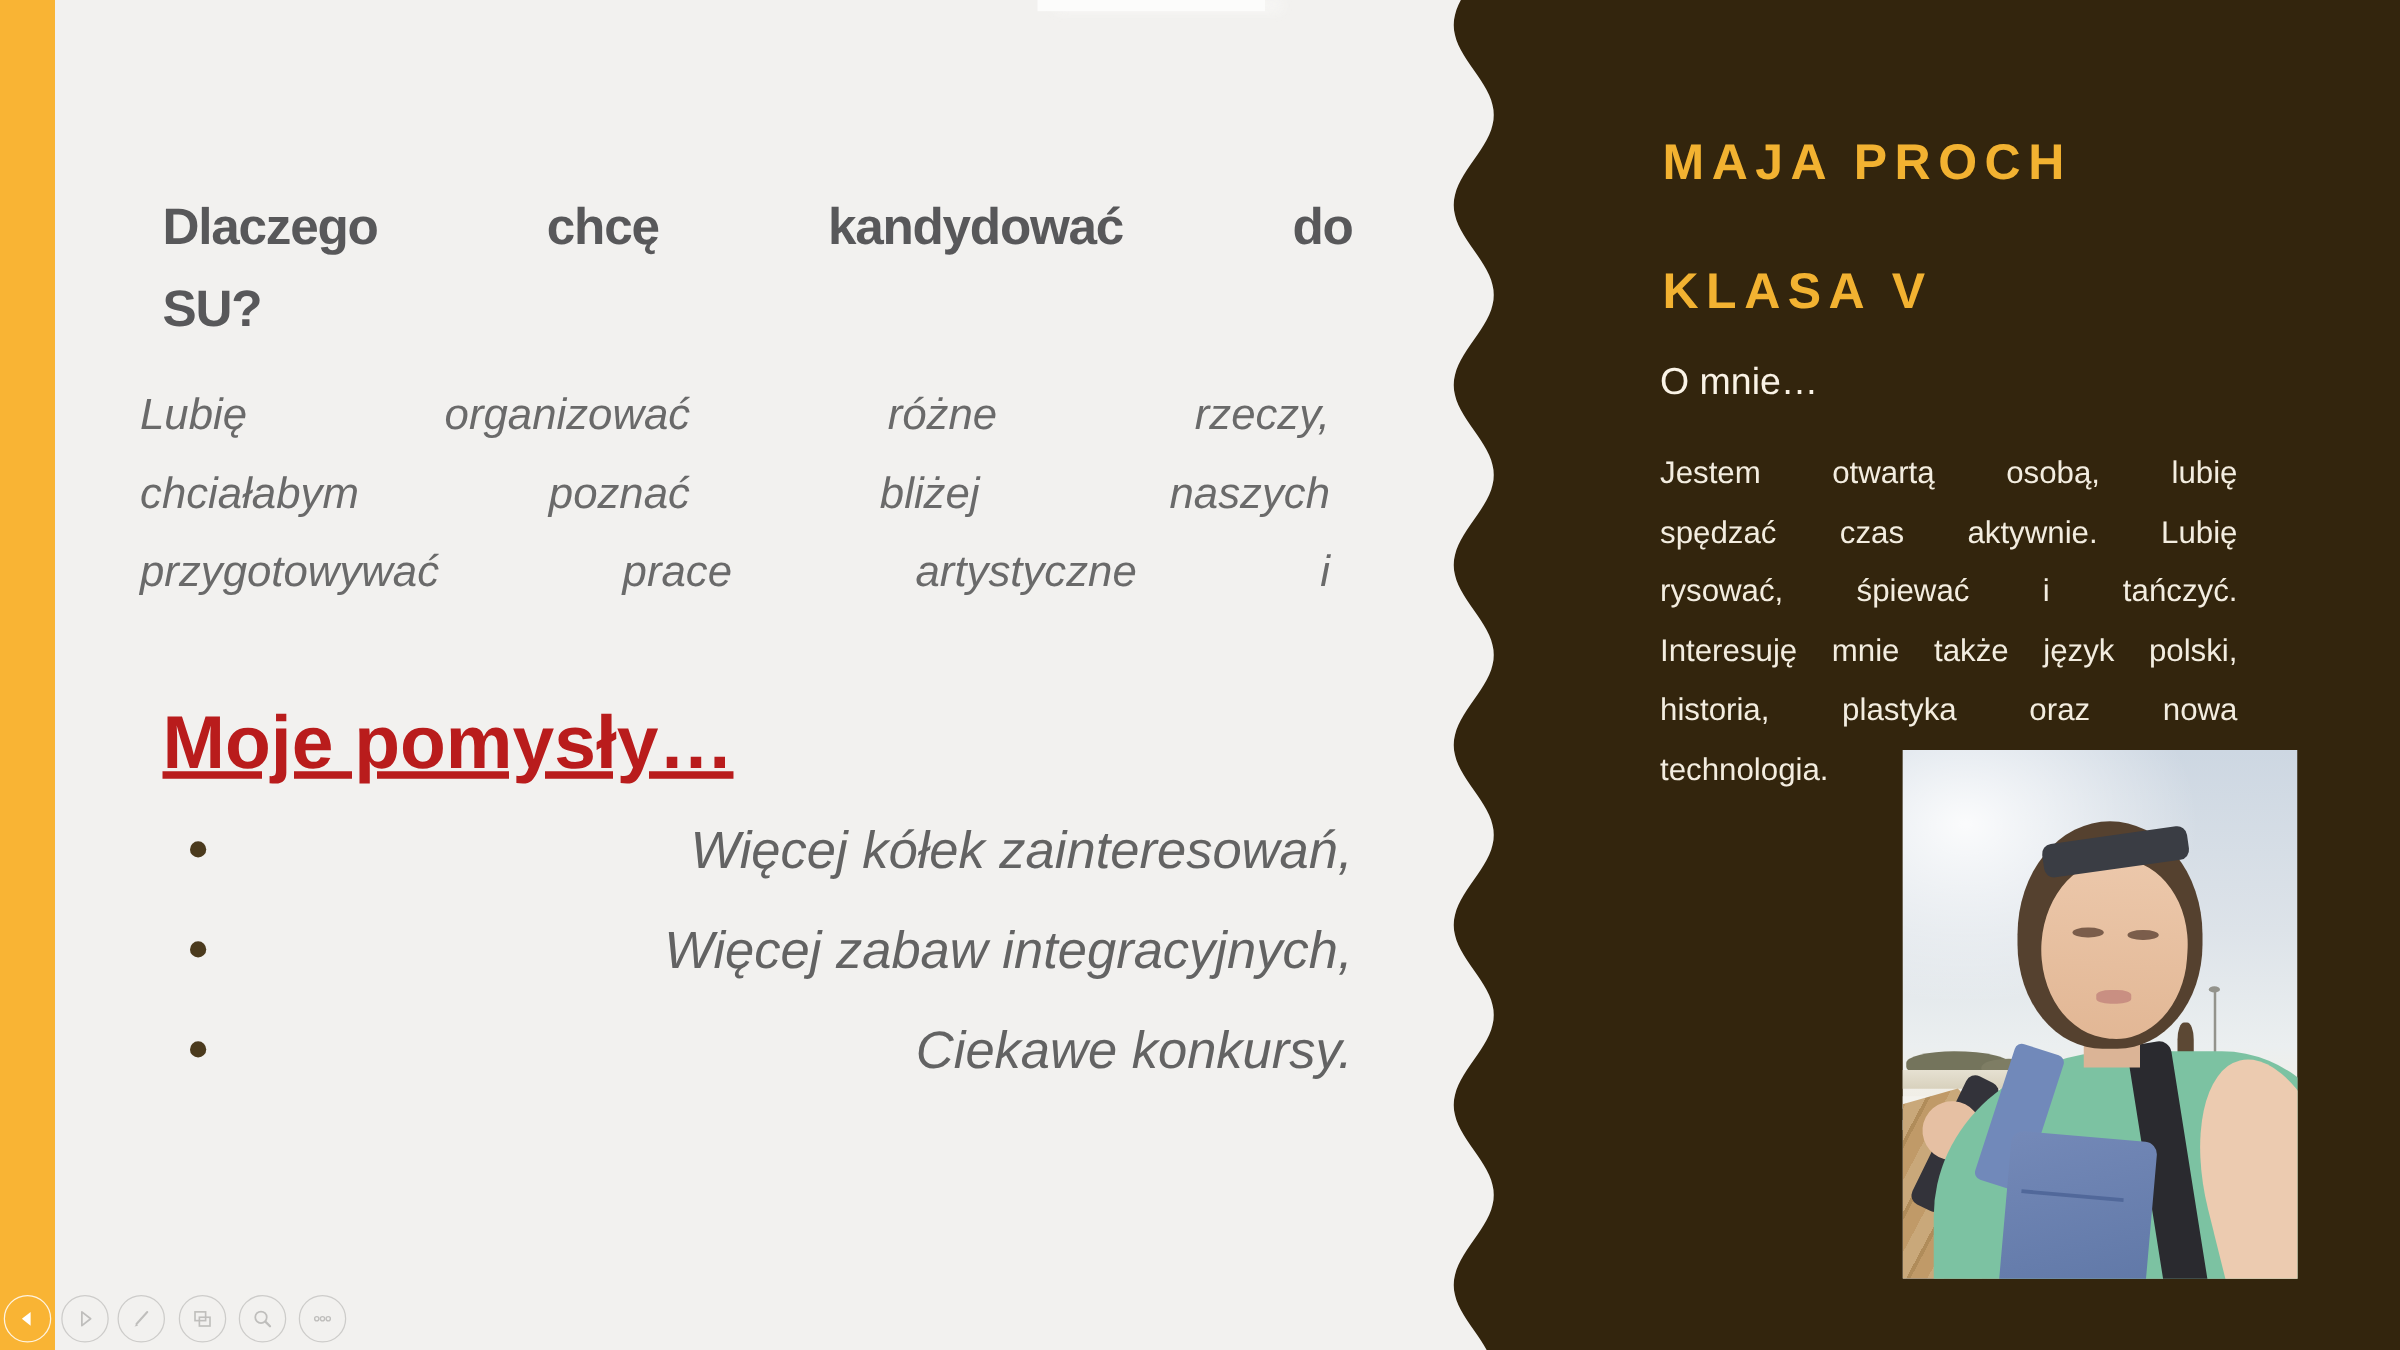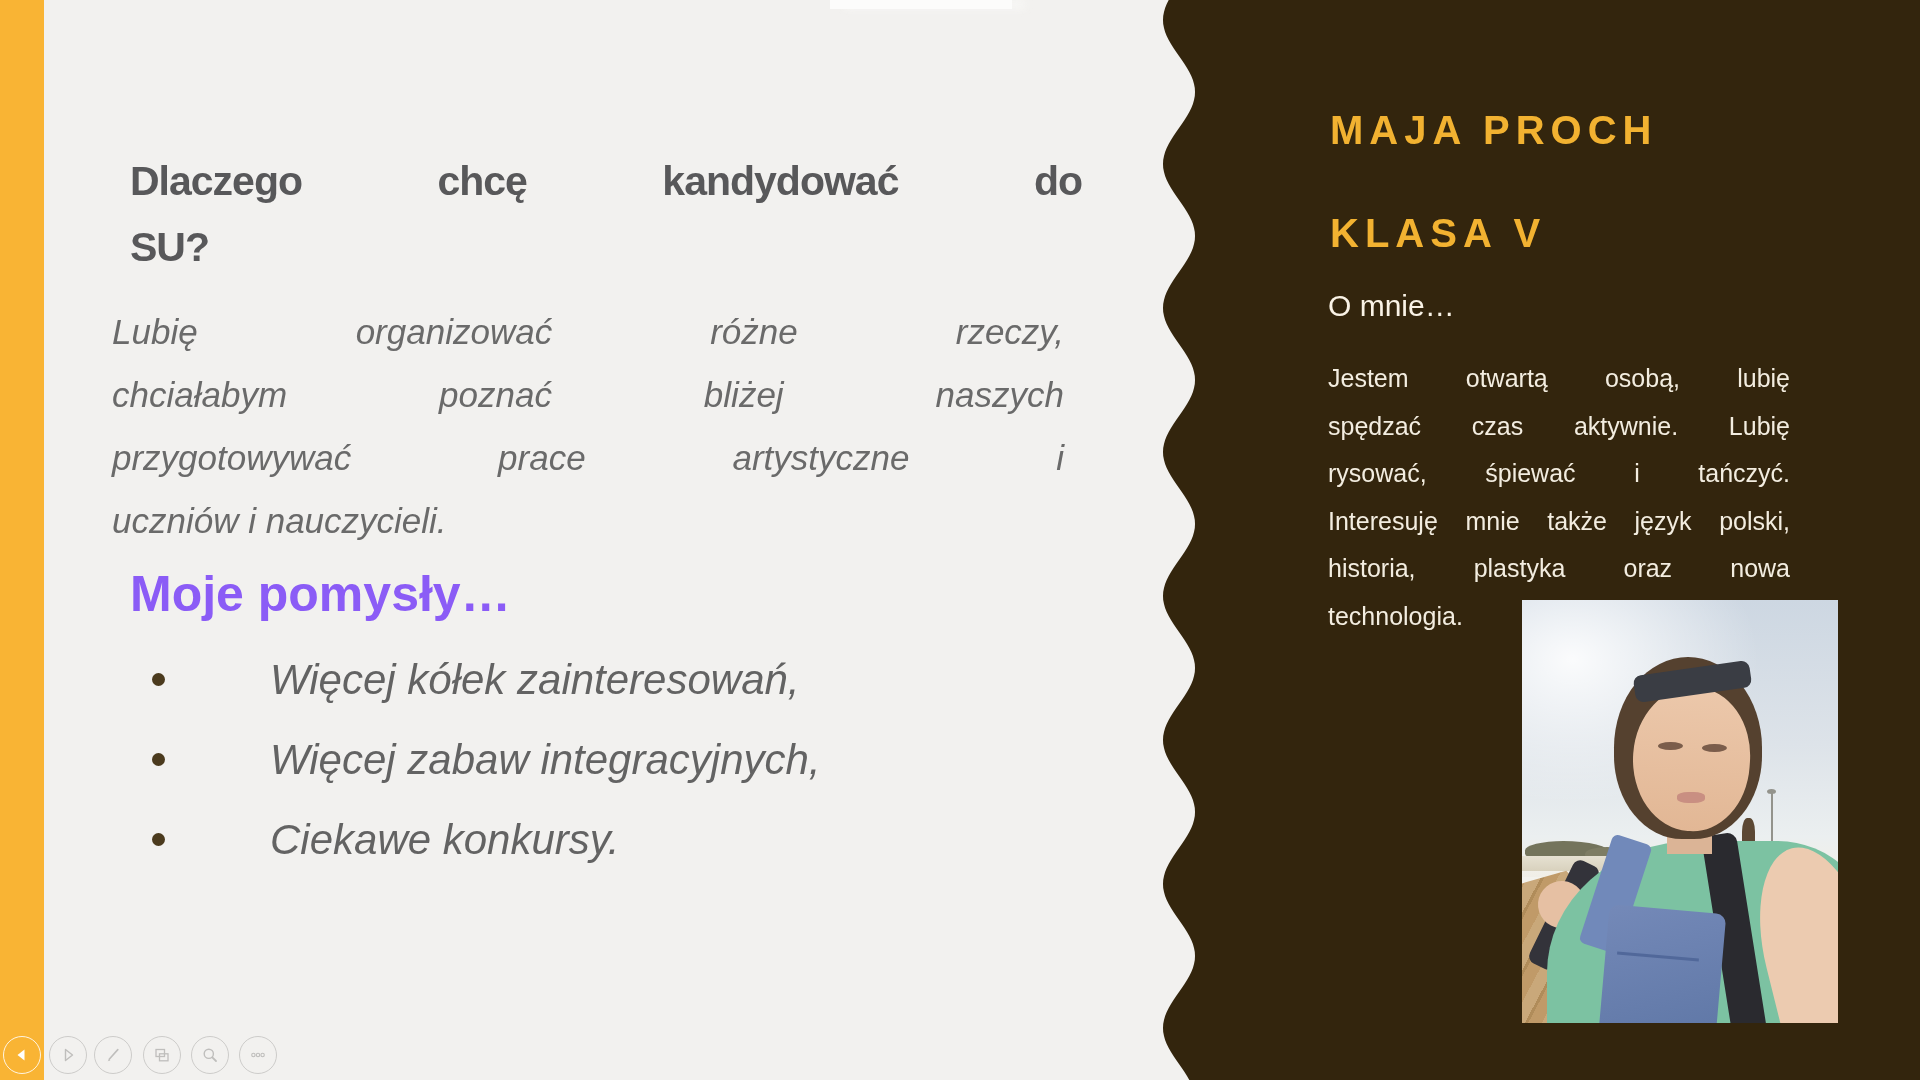--- a/index.html
+++ b/index.html
@@ -12,24 +12,24 @@
   
   .topstrip{position:absolute;left:830px;top:0;width:182px;height:9px;background:rgba(253,253,252,.9);
     box-shadow:14px 0 10px rgba(253,253,252,.55);}
 
   
   .jl{text-align:justify;text-align-last:justify;}
   .title{position:absolute;left:130px;top:148px;width:952px;color:#58585A;
     font-weight:bold;font-size:41px;line-height:66px;letter-spacing:-1px;}
   .intro{position:absolute;left:112px;top:300px;width:952px;color:#6A6A6A;
     font-style:italic;font-size:35px;line-height:63px;}
-  .subheading{position:absolute;left:130px;top:564px;width:952px;color:#8b5cf6;
-    font-weight:bold;font-size:50px;line-height:60px;}
+  .subheading{position:absolute;left:130px;top:564px;width:952px;color:#b91c1c;
+    font-weight:bold;font-size:60px;line-height:60px;text-decoration:underline;}
   .bullets{position:absolute;left:130px;top:640px;width:952px;margin:0;padding:0;list-style:none;}
-  .bullets li{position:relative;height:80px;}
+  .bullets li{position:relative;height:80px;text-align:right;}
   .bullets .dot{position:absolute;left:22px;top:33px;width:13px;height:13px;border-radius:50%;background:#4B3A1D;}
   .bullets .btext{display:block;margin-left:140px;font-style:italic;font-size:42px;line-height:80px;color:#636363;}
 
   
   .wave-svg{position:absolute;left:1146px;top:0;width:774px;height:1080px;}
   .r-name{position:absolute;left:1330px;top:110px;color:#F2B231;font-weight:bold;
     font-size:40px;line-height:40px;letter-spacing:6px;white-space:nowrap;}
   .r-klasa{position:absolute;left:1330px;top:213px;color:#F2B231;font-weight:bold;
     font-size:40px;line-height:40px;letter-spacing:6px;white-space:nowrap;}
   .r-about-h{position:absolute;left:1328px;top:288px;color:#FAF3E6;font-size:30px;line-height:36px;}
@@ -92,21 +92,20 @@
 
   <div class="title">
     <div class="jl">Dlaczego chcę kandydować do</div>
     <div>SU?</div>
   </div>
 
   <div class="intro">
     <div class="jl">Lubię organizować różne rzeczy,</div>
     <div class="jl">chciałabym poznać bliżej naszych</div>
     <div class="jl">przygotowywać prace artystyczne i</div>
-    <div>uczniów i nauczycieli.</div>
   </div>
 
   <div class="subheading">Moje pomysły…</div>
 
   <ul class="bullets">
     <li>
       <span class="dot"></span>
       <span class="btext">Więcej kółek zainteresowań,</span>
     </li>
     <li>

